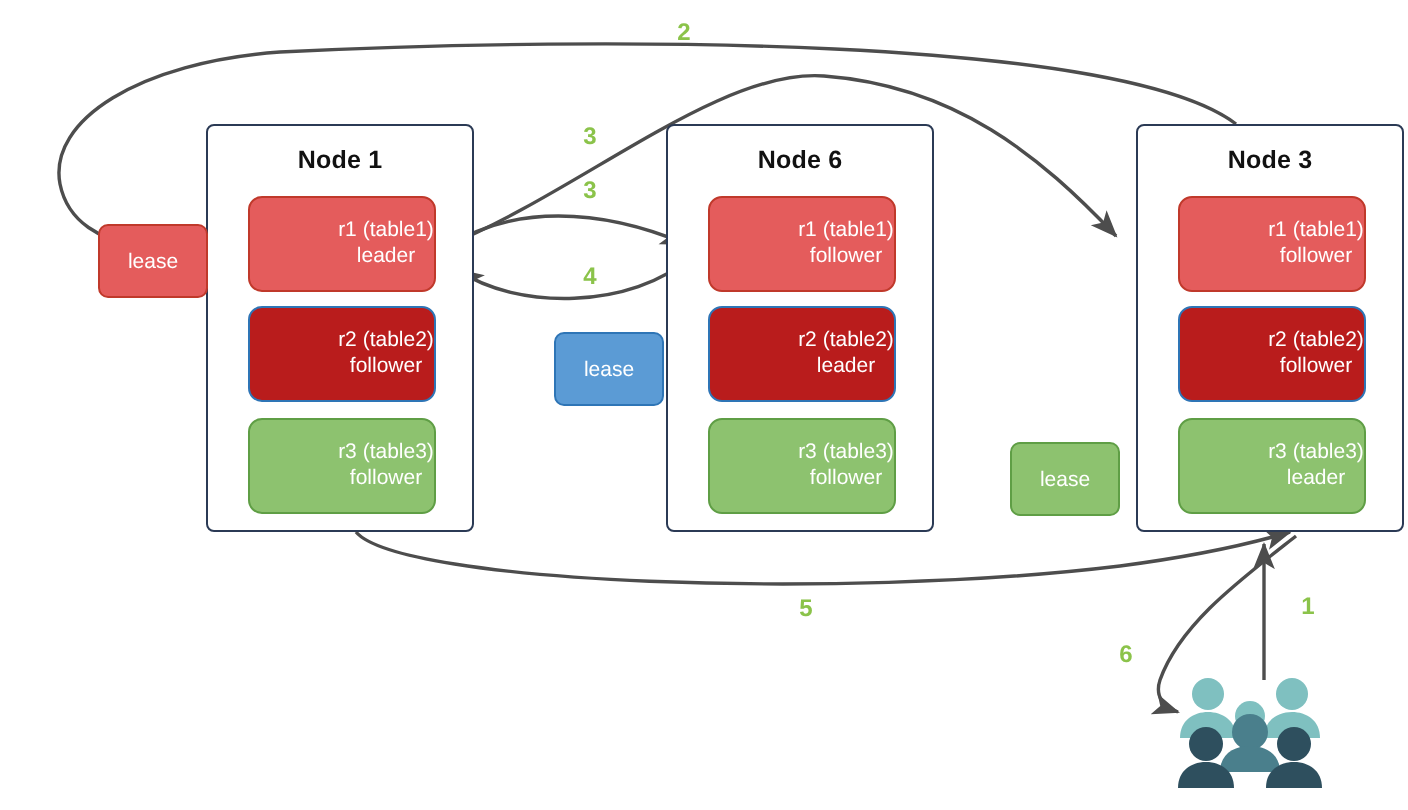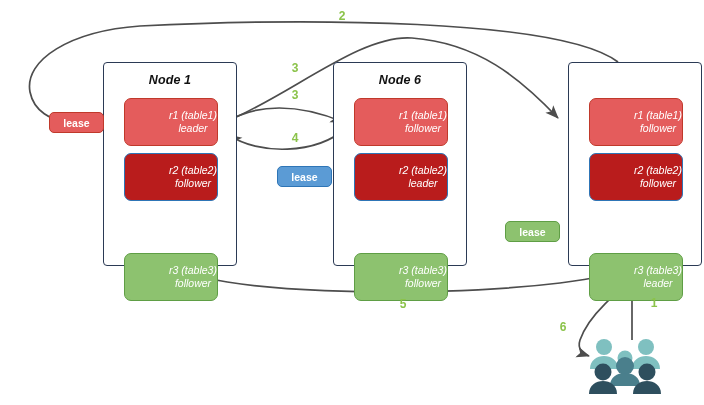--- a/index.html
+++ b/index.html
@@ -25,21 +25,20 @@
     width: 704px;
     height: 405px;
     pointer-events: none;
   }
   .node-box {
     position: absolute;
     box-sizing: border-box;
     border: 1.4px solid #2b3a55;
     border-radius: 4px;
     background: #ffffff;
-    font-style: italic;
   }
   .node-title {
     position: absolute;
     left: 0;
     right: 0;
     top: 10px;
     text-align: center;
     font-size: 12.5px;
     font-weight: bold;
     color: #111111;
@@ -56,34 +55,33 @@
     align-items: center;
     justify-content: center;
     color: #ffffff;
     font-size: 10.5px;
     line-height: 13px;
     text-align: center;
   }
   .replica .ln { display: block; padding-left: 44px; }
   .rep-red   { background: #e45c5c; border: 1.4px solid #c0392b; }
   .rep-blue  { background: #b91c1c; border: 1.4px solid #2e75b6; }
-  .rep-green { background: #8dc26f; border: 1.4px solid #5f9e45; margin-top: 44px; }
+  .rep-green { background: #8dc26f; border: 1.4px solid #5f9e45; }
 
   .lease {
     position: absolute;
     box-sizing: border-box;
     border-radius: 5px;
     display: flex;
     align-items: center;
     justify-content: center;
     color: #ffffff;
     font-size: 10.5px;
-    height: 21px;
+    height: 37px;
     width: 55px;
-    font-weight: bold;
   }
   .lease-red   { background: #e45c5c; border: 1.4px solid #c0392b; }
   .lease-blue  { background: #5b9bd5; border: 1.4px solid #2e75b6; }
   .lease-green { background: #8dc26f; border: 1.4px solid #5f9e45; }
 
   .step-label {
     position: absolute;
     color: #8bc34a;
     font-size: 12px;
     font-weight: bold;
@@ -147,20 +145,21 @@
       <span class="ln">r2 (table2)</span>
       <span class="ln">leader</span>
     </div>
     <div class="replica rep-green" style="left:20px; top:146px;">
       <span class="ln">r3 (table3)</span>
       <span class="ln">follower</span>
     </div>
   </div>
 
   <div class="node-box" style="left:568px; top:62px; width:134px; height:204px;">
+    <div class="node-title">Node 3</div>
     <div class="replica rep-red" style="left:20px; top:35px;">
       <span class="ln">r1 (table1)</span>
       <span class="ln">follower</span>
     </div>
     <div class="replica rep-blue" style="left:20px; top:90px;">
       <span class="ln">r2 (table2)</span>
       <span class="ln">follower</span>
     </div>
     <div class="replica rep-green" style="left:20px; top:146px;">
       <span class="ln">r3 (table3)</span>

